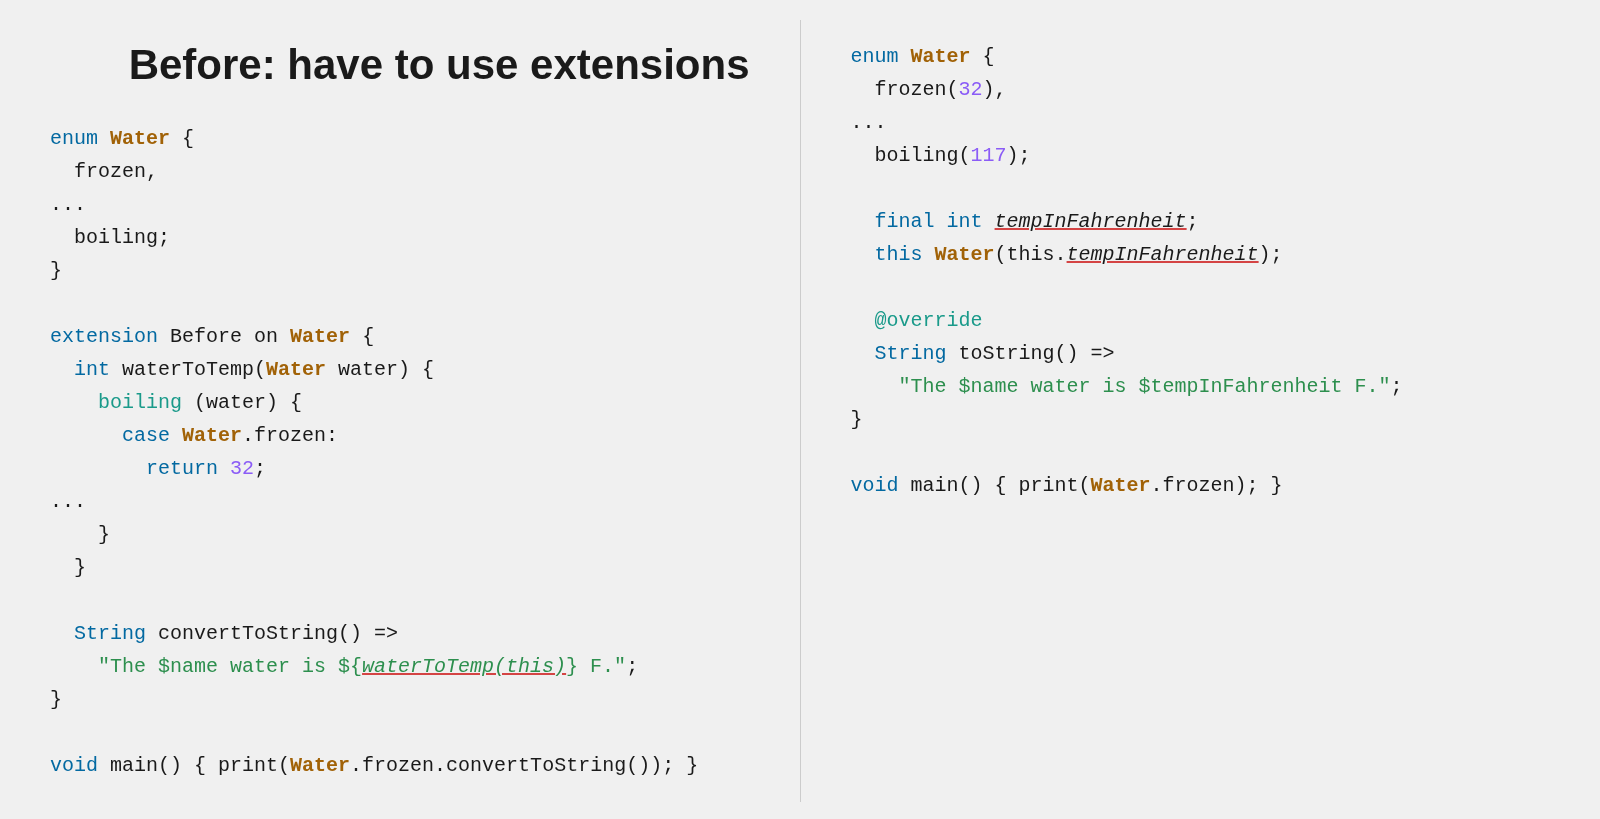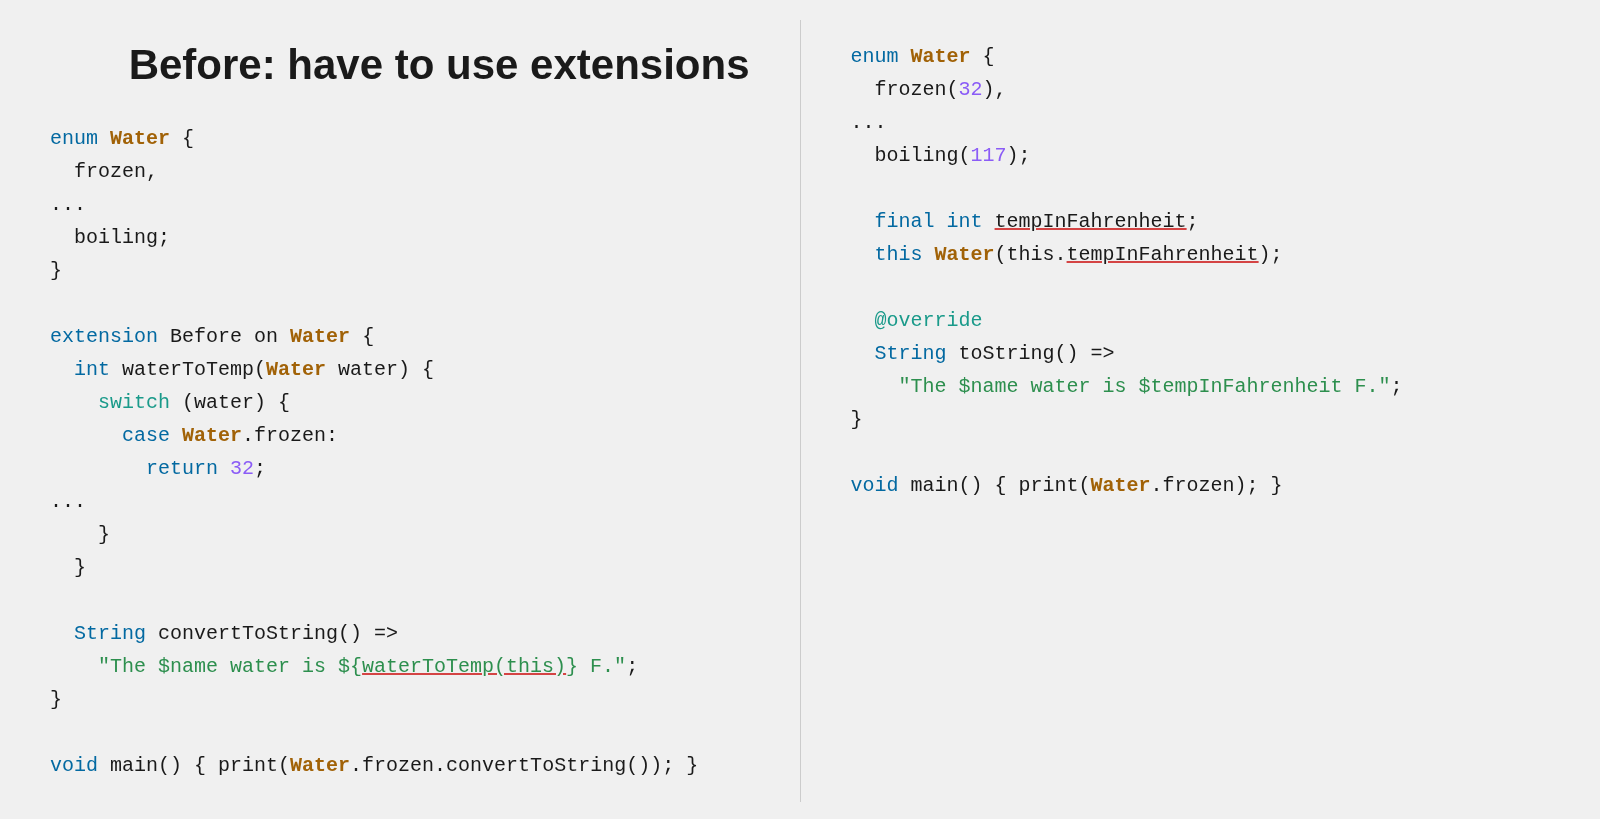--- a/index.html
+++ b/index.html
@@ -42,36 +42,36 @@
     }
 
     
     .kw-purple { color: #0369a1; }       
     .kw-blue { color: #a16207; font-weight: bold; }         
     .kw-green { color: #2d8f4e; }        
     .kw-orange { color: #8b5cf6; text-align: center; }       
     .kw-teal { color: #1a9a8a; }         
     .plain { color: #1a1a1a; }
 
-    .underline { text-decoration: underline; text-decoration-color: #d44444; }
+    .underline { text-decoration: underline; text-decoration-color: #d44444; font-style: italic; }
   </style>
 </head>
 <body>
 
 <div class="panel">
   <h1 class="panel-title">Before: have to use extensions</h1>
   <pre><span class="kw-purple">enum</span> <span class="kw-blue">Water</span> <span class="plain">{</span>
   <span class="plain">frozen,</span>
 <span class="plain">...</span>
   <span class="plain">boiling;</span>
 <span class="plain">}</span>
 
 <span class="kw-purple">extension</span> <span class="plain">Before</span> <span class="plain">on</span> <span class="kw-blue">Water</span> <span class="plain">{</span>
   <span class="kw-purple">int</span> <span class="plain">waterToTemp(</span><span class="kw-blue">Water</span> <span class="plain">water) {</span>
-    <span class="kw-teal">switch</span> <span class="plain">(water) {</span>
+    <span class="kw-teal">boiling</span> <span class="plain">(water) {</span>
       <span class="kw-purple">case</span> <span class="kw-blue">Water</span><span class="plain">.frozen:</span>
         <span class="kw-purple">return</span> <span class="kw-orange">32</span><span class="plain">;</span>
 <span class="plain">...</span>
     <span class="plain">}</span>
   <span class="plain">}</span>
 
   <span class="kw-purple">String</span> <span class="plain">convertToString() =&gt;</span>
     <span class="kw-green">"The $name water is ${<span class="underline">waterToTemp(this)</span>} F."</span><span class="plain">;</span>
 <span class="plain">}</span>
 

